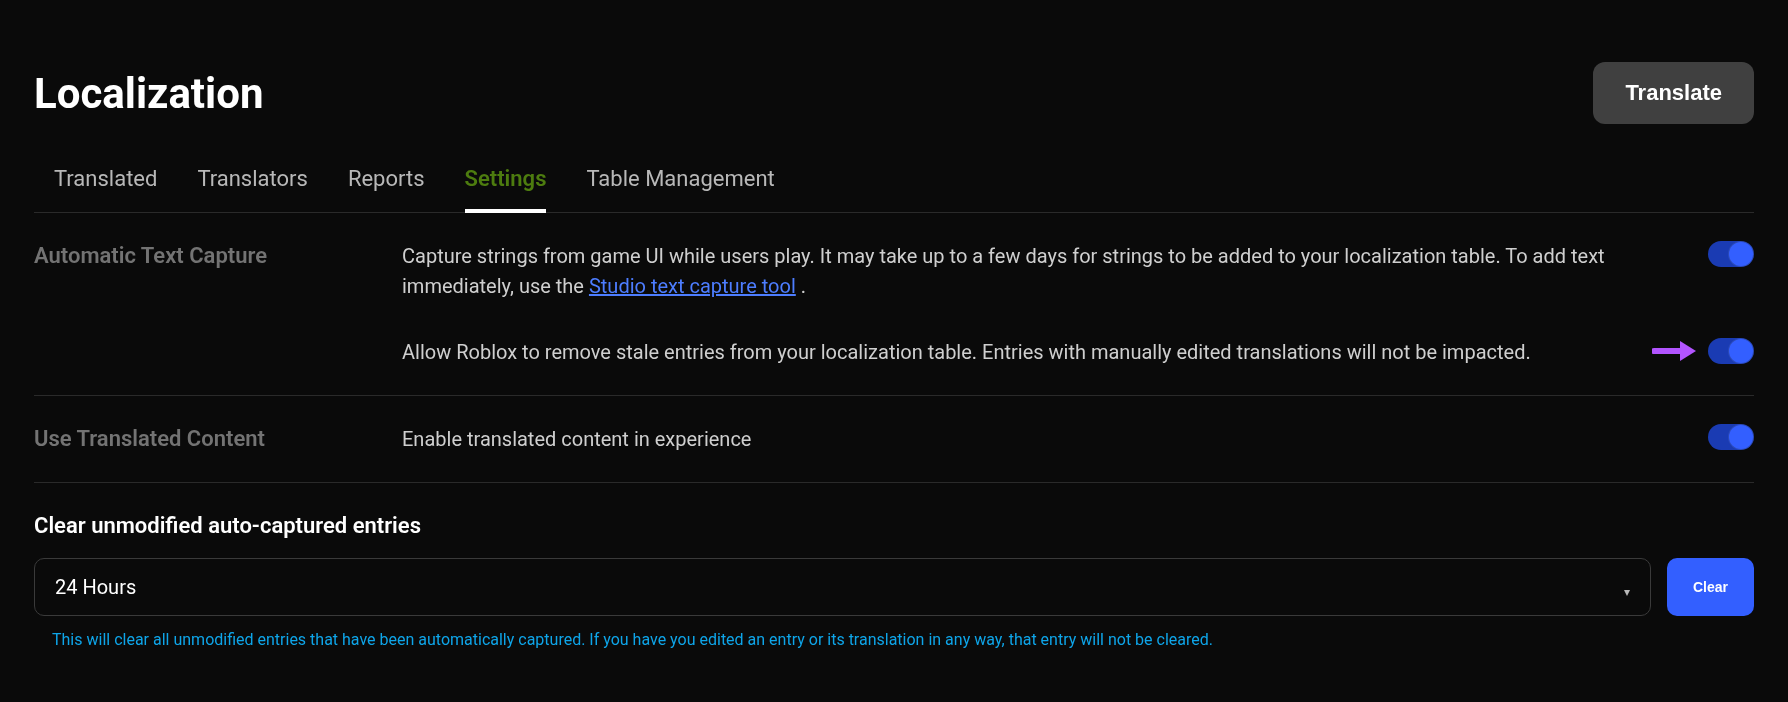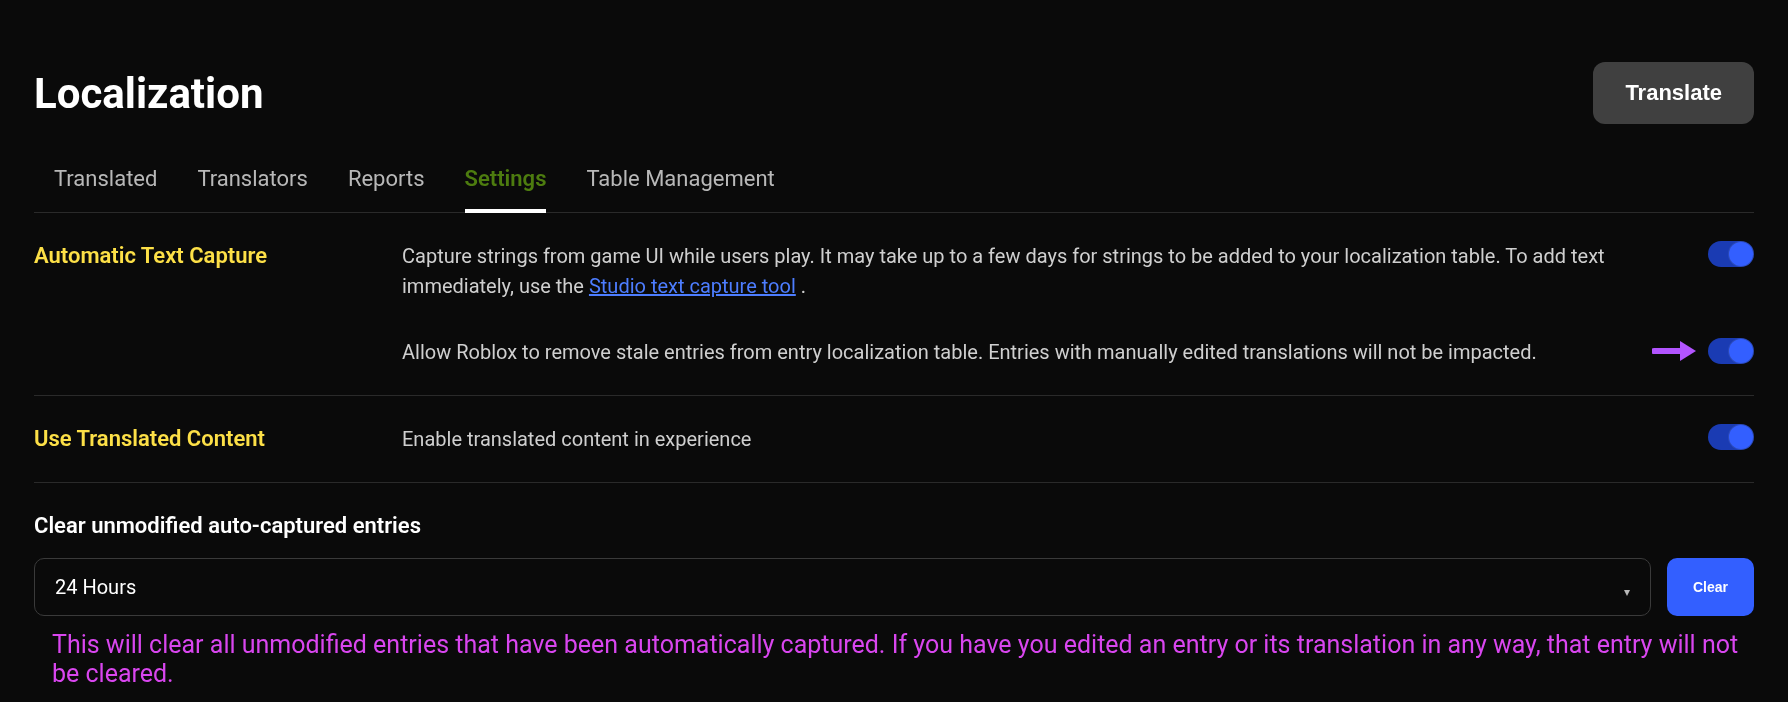--- a/index.html
+++ b/index.html
@@ -65,21 +65,21 @@
       display: flex;
       align-items: flex-start;
       padding: 28px 0;
       border-bottom: 1px solid #2a2a2a;
     }
     .section-label {
       width: 368px;
       flex-shrink: 0;
       font-size: 22px;
       font-weight: 600;
-      color: #fde047;
+      color: #737373;
       padding-top: 2px;
     }
     .section-body {
       flex: 1;
       display: flex;
       flex-direction: column;
       gap: 36px;
     }
     .row {
       display: flex;
@@ -168,22 +168,22 @@
       background: #335fff;
       color: #ffffff;
       border: none;
       border-radius: 10px;
       padding: 0 26px;
       font-size: 14px;
       font-weight: 600;
       cursor: pointer;
     }
     .clear-help {
-      font-size: 25px;
-      color: #d946ef;
+      font-size: 16px;
+      color: #0ea5e9;
       padding-left: 18px;
     }
   </style>
 </head>
 <body>
 
 <div class="container">
   <div class="header-row">
     <h1 class="page-title">Localization</h1>
     <button class="translate-btn">Translate</button>
@@ -204,21 +204,21 @@
         <div class="row-text">
           <span>Capture strings from game UI while users play. It may take up to a few days for strings to be added to your localization table. To add text immediately, use the </span><a href="#">Studio text capture tool</a><span> .</span>
         </div>
         <div class="toggle-wrap">
           <div class="toggle on">
             <div class="toggle-knob"></div>
           </div>
         </div>
       </div>
       <div class="row">
-        <div class="row-text">Allow Roblox to remove stale entries from entry localization table. Entries with manually edited translations will not be impacted.</div>
+        <div class="row-text">Allow Roblox to remove stale entries from your localization table. Entries with manually edited translations will not be impacted.</div>
         <div class="toggle-wrap">
           <span class="arrow-annotation">
             <svg width="44" height="28" viewBox="0 0 44 28">
               <line x1="2" y1="14" x2="32" y2="14" stroke="#b254ff" stroke-width="6" stroke-linecap="round"></line>
               <polygon points="28,4 44,14 28,24" fill="#b254ff"></polygon>
             </svg>
           </span>
           <div class="toggle on">
             <div class="toggle-knob"></div>
           </div>

